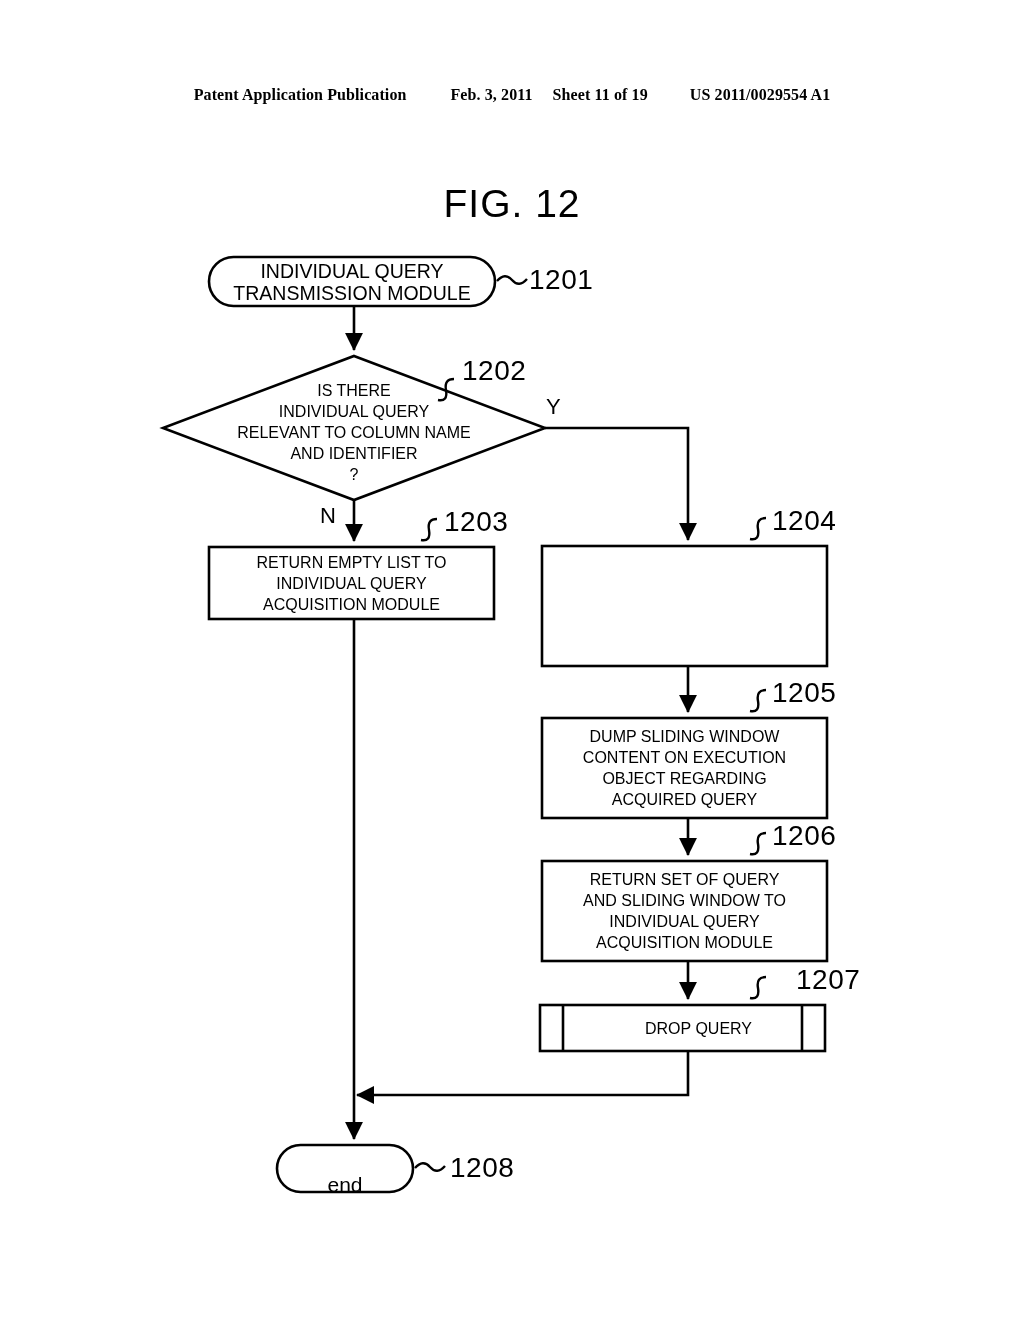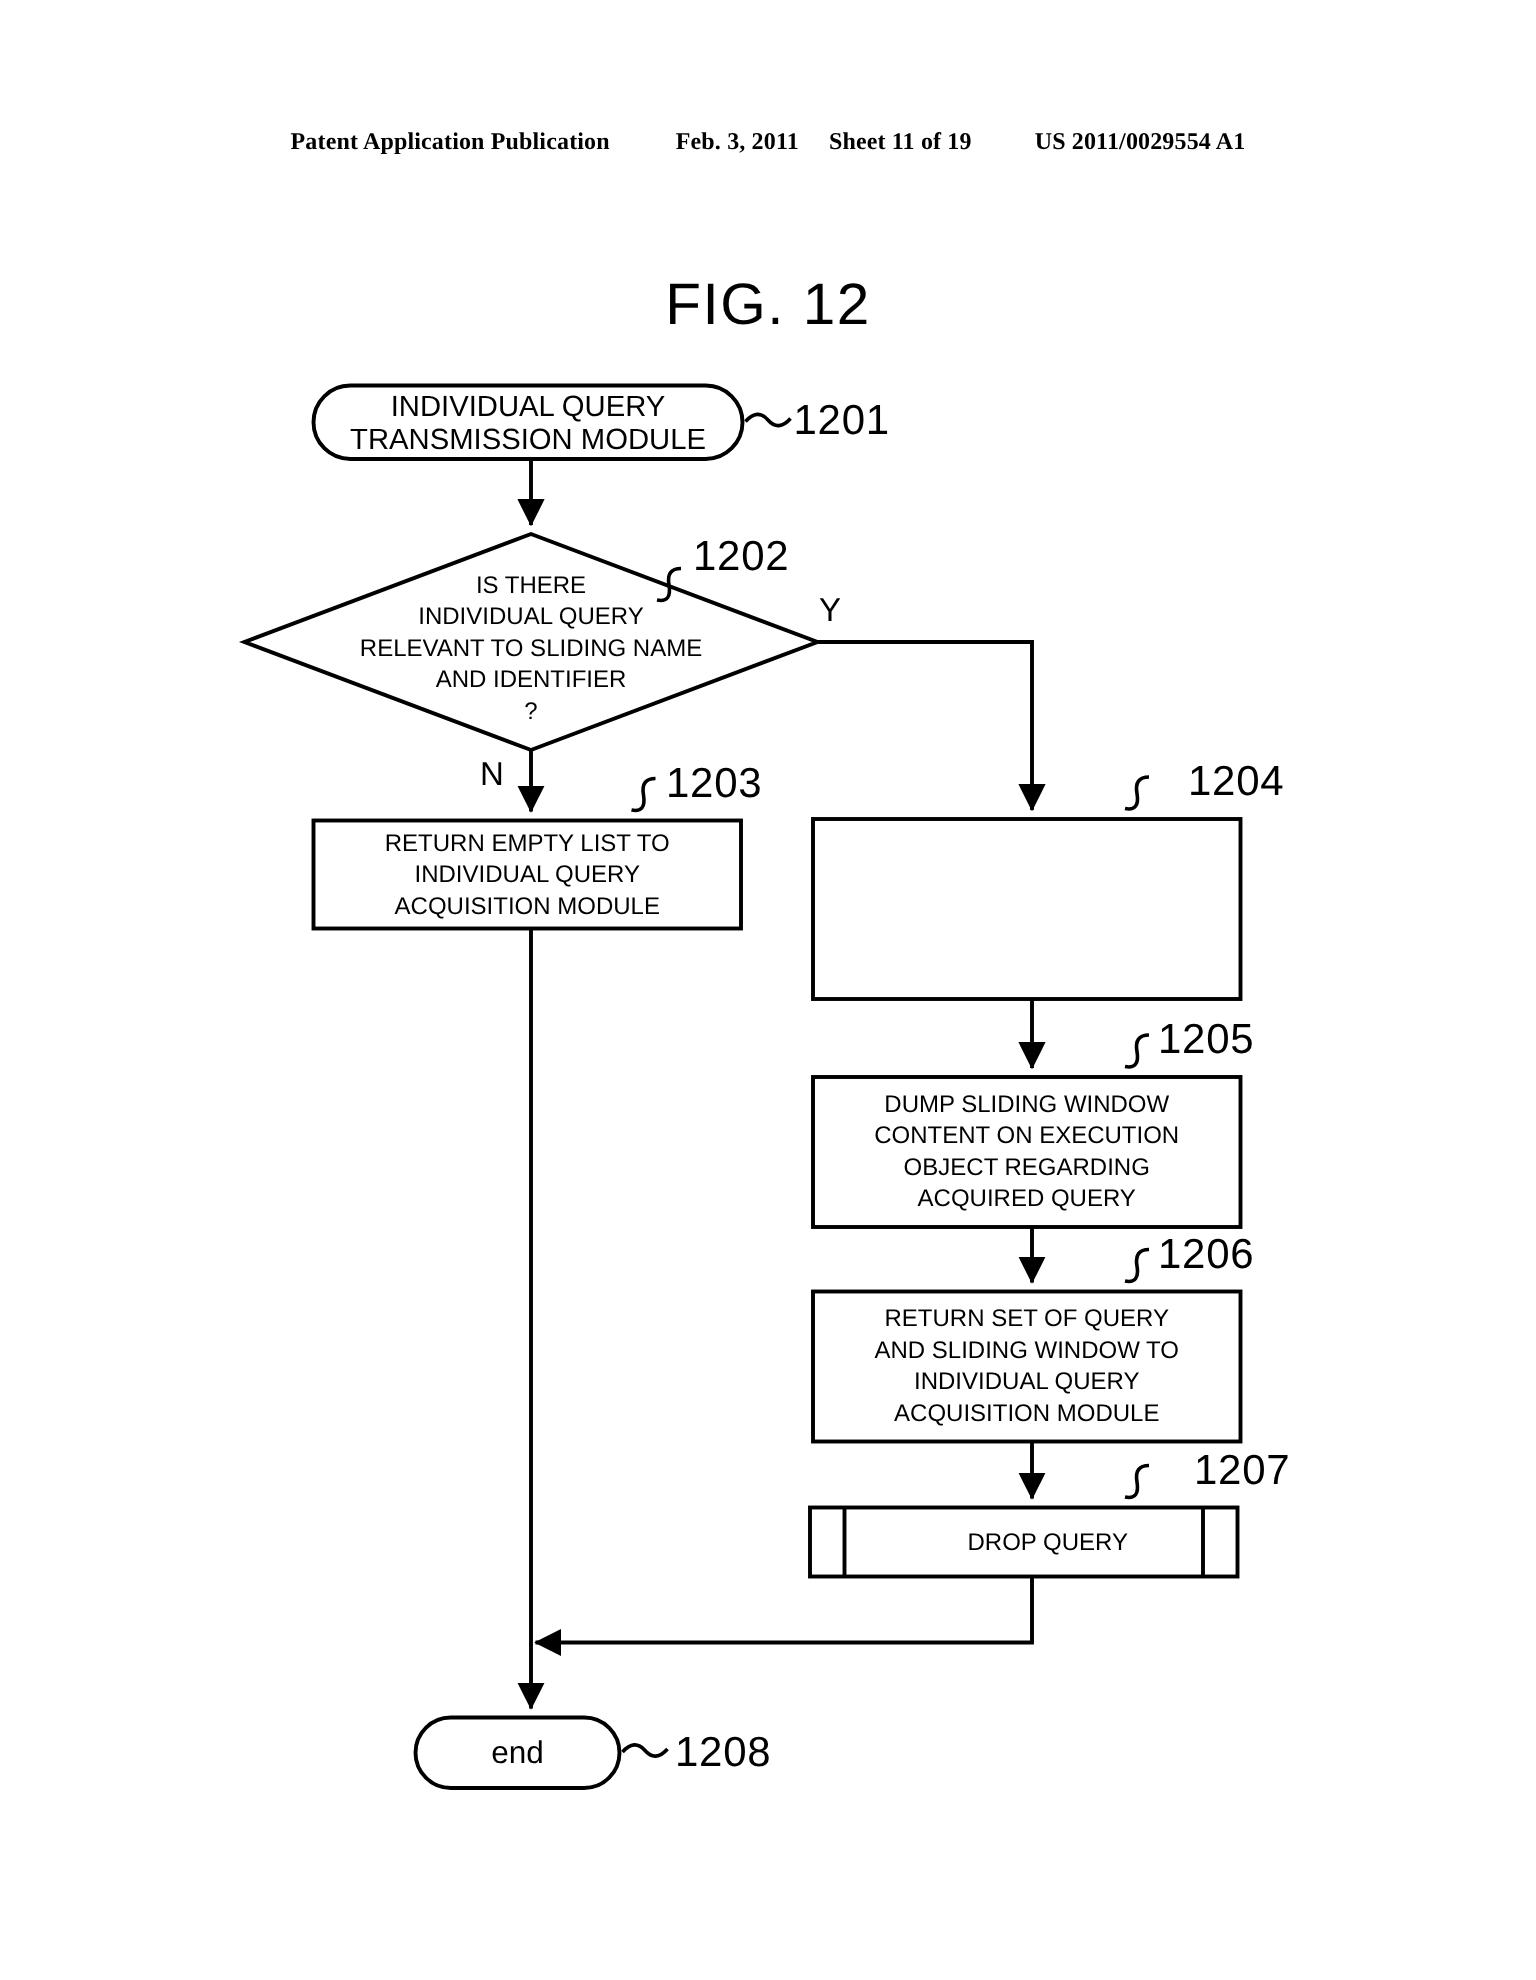--- a/index.html
+++ b/index.html
@@ -69,21 +69,21 @@
     justify-content: center;
     text-align: center;
     font-size: 16px;
     line-height: 21px;
     letter-spacing: 0px;
     pointer-events: none;
   }
   .node-text div { white-space: nowrap; }
 
   .term-text { font-size: 19.5px; line-height: 22px; }
-  .end-text  { font-size: 21px; text-transform: none; }
+  .end-text  { font-size: 21px; text-transform: none; margin-top: 16px; }
 
   .ref-num {
     position: absolute;
     font-size: 28px;
     letter-spacing: 0.5px;
   }
   .branch-label {
     position: absolute;
     font-size: 22px;
   }
@@ -157,21 +157,21 @@
   </svg>
 
   <div class="node-text term-text" style="left:209px; top:257px; width:286px; height:49px;">
     <div>INDIVIDUAL QUERY</div>
     <div>TRANSMISSION MODULE</div>
   </div>
 
   <div class="node-text" style="left:163px; top:375px; width:382px; height:115px;">
     <div>IS THERE</div>
     <div>INDIVIDUAL QUERY</div>
-    <div>RELEVANT TO SLIDING NAME</div>
+    <div>RELEVANT TO COLUMN NAME</div>
     <div>AND IDENTIFIER</div>
     <div>?</div>
   </div>
 
   <div class="node-text" style="left:209px; top:547px; width:285px; height:72px;">
     <div>RETURN EMPTY LIST TO</div>
     <div>INDIVIDUAL QUERY</div>
     <div>ACQUISITION MODULE</div>
   </div>
 
@@ -197,19 +197,19 @@
   <div class="node-text end-text" style="left:277px; top:1145px; width:136px; height:47px;">
     <div>end</div>
   </div>
 
   <div class="branch-label" style="left:546px; top:394px;">Y</div>
   <div class="branch-label" style="left:320px; top:503px;">N</div>
 
   <div class="ref-num" style="left:529px; top:264px;">1201</div>
   <div class="ref-num" style="left:462px; top:355px;">1202</div>
   <div class="ref-num" style="left:444px; top:506px;">1203</div>
-  <div class="ref-num" style="left:792px; top:505px;">1204</div>
+  <div class="ref-num" style="left:772px; top:505px;">1204</div>
   <div class="ref-num" style="left:772px; top:677px;">1205</div>
   <div class="ref-num" style="left:772px; top:820px;">1206</div>
   <div class="ref-num" style="left:796px; top:964px;">1207</div>
   <div class="ref-num" style="left:450px; top:1152px;">1208</div>
 
 </div>
 
 </body></html>

